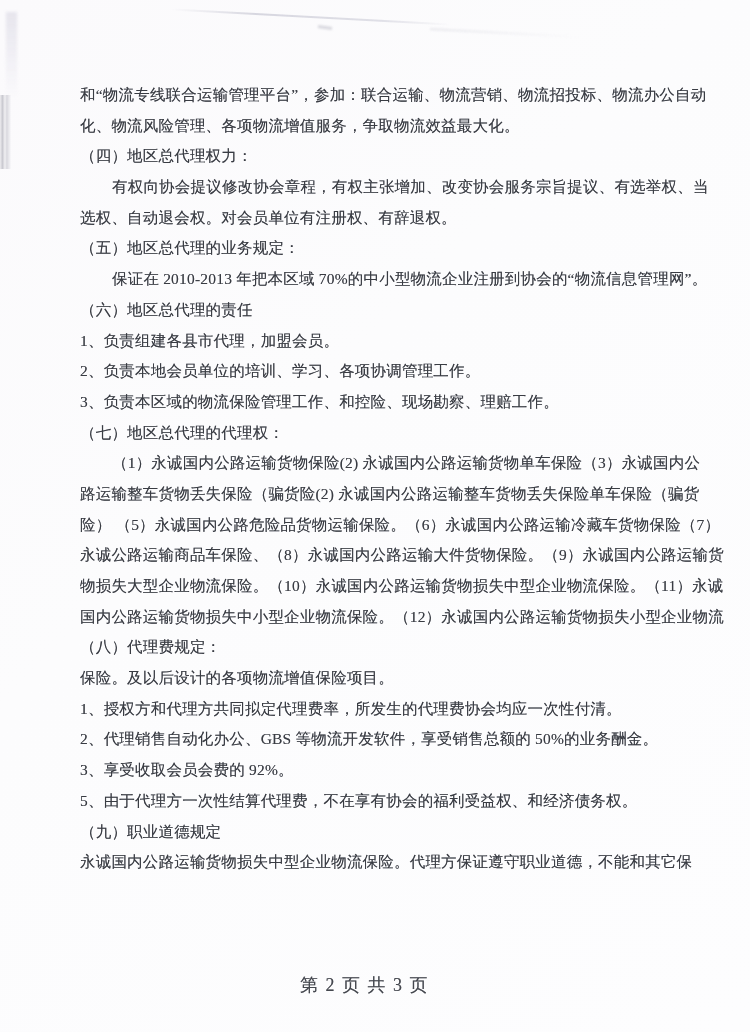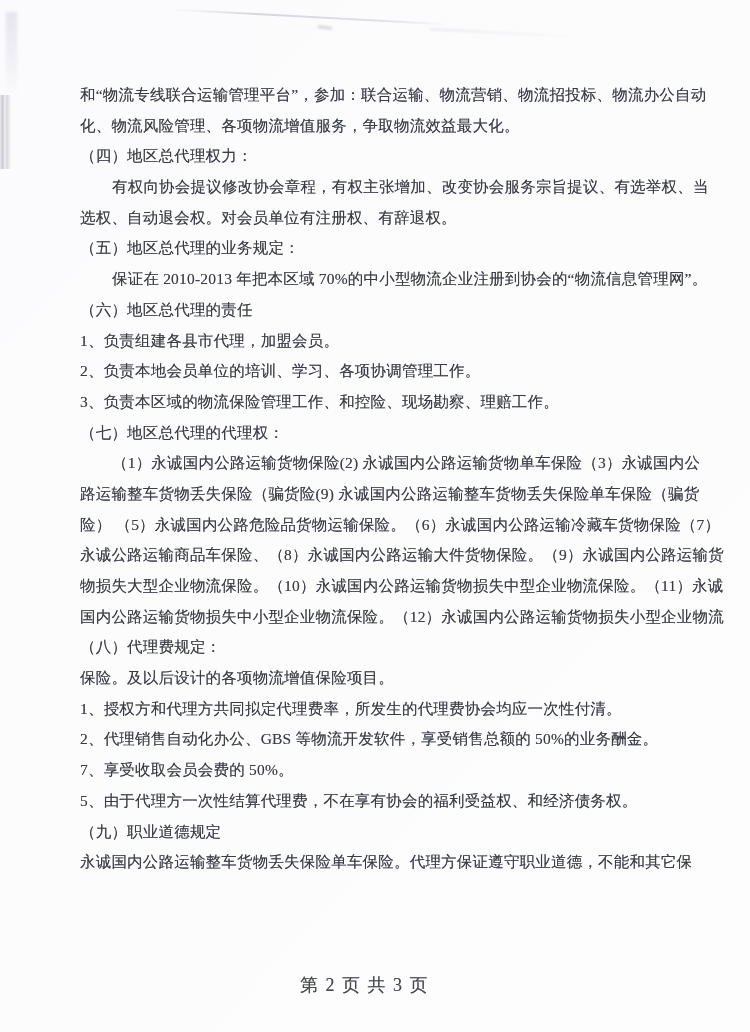--- a/index.html
+++ b/index.html
@@ -114,29 +114,29 @@
       <div class="line indent">有权向协会提议修改协会章程，有权主张增加、改变协会服务宗旨提议、有选举权、当</div>
       <div class="line">选权、自动退会权。对会员单位有注册权、有辞退权。</div>
       <div class="line">（五）地区总代理的业务规定：</div>
       <div class="line indent">保证在 2010-2013 年把本区域 70%的中小型物流企业注册到协会的“物流信息管理网”。</div>
       <div class="line">（六）地区总代理的责任</div>
       <div class="line">1、负责组建各县市代理，加盟会员。</div>
       <div class="line">2、负责本地会员单位的培训、学习、各项协调管理工作。</div>
       <div class="line">3、负责本区域的物流保险管理工作、和控险、现场勘察、理赔工作。</div>
       <div class="line">（七）地区总代理的代理权：</div>
       <div class="line indent">（1）永诚国内公路运输货物保险(2) 永诚国内公路运输货物单车保险（3）永诚国内公</div>
-      <div class="line">路运输整车货物丢失保险（骗货险(9) 永诚国内公路运输整车货物丢失保险单车保险（骗货</div>
+      <div class="line">路运输整车货物丢失保险（骗货险(2) 永诚国内公路运输整车货物丢失保险单车保险（骗货</div>
       <div class="line">险） （5）永诚国内公路危险品货物运输保险。（6）永诚国内公路运输冷藏车货物保险（7）</div>
       <div class="line">永诚公路运输商品车保险、（8）永诚国内公路运输大件货物保险。（9）永诚国内公路运输货</div>
       <div class="line">物损失大型企业物流保险。（10）永诚国内公路运输货物损失中型企业物流保险。（11）永诚</div>
       <div class="line">国内公路运输货物损失中小型企业物流保险。（12）永诚国内公路运输货物损失小型企业物流</div>
       <div class="line">（八）代理费规定：</div>
       <div class="line">保险。及以后设计的各项物流增值保险项目。</div>
       <div class="line">1、授权方和代理方共同拟定代理费率，所发生的代理费协会均应一次性付清。</div>
       <div class="line">2、代理销售自动化办公、GBS 等物流开发软件，享受销售总额的 50%的业务酬金。</div>
-      <div class="line">7、享受收取会员会费的 50%。</div>
+      <div class="line">3、享受收取会员会费的 92%。</div>
       <div class="line">5、由于代理方一次性结算代理费，不在享有协会的福利受益权、和经济债务权。</div>
       <div class="line">（九）职业道德规定</div>
-      <div class="line">永诚国内公路运输整车货物丢失保险单车保险。代理方保证遵守职业道德，不能和其它保</div>
+      <div class="line">永诚国内公路运输货物损失中型企业物流保险。代理方保证遵守职业道德，不能和其它保</div>
     </div>
 
   <div class="footer">第 2 页 共 3 页</div>
 </div>
 
 </body></html>

